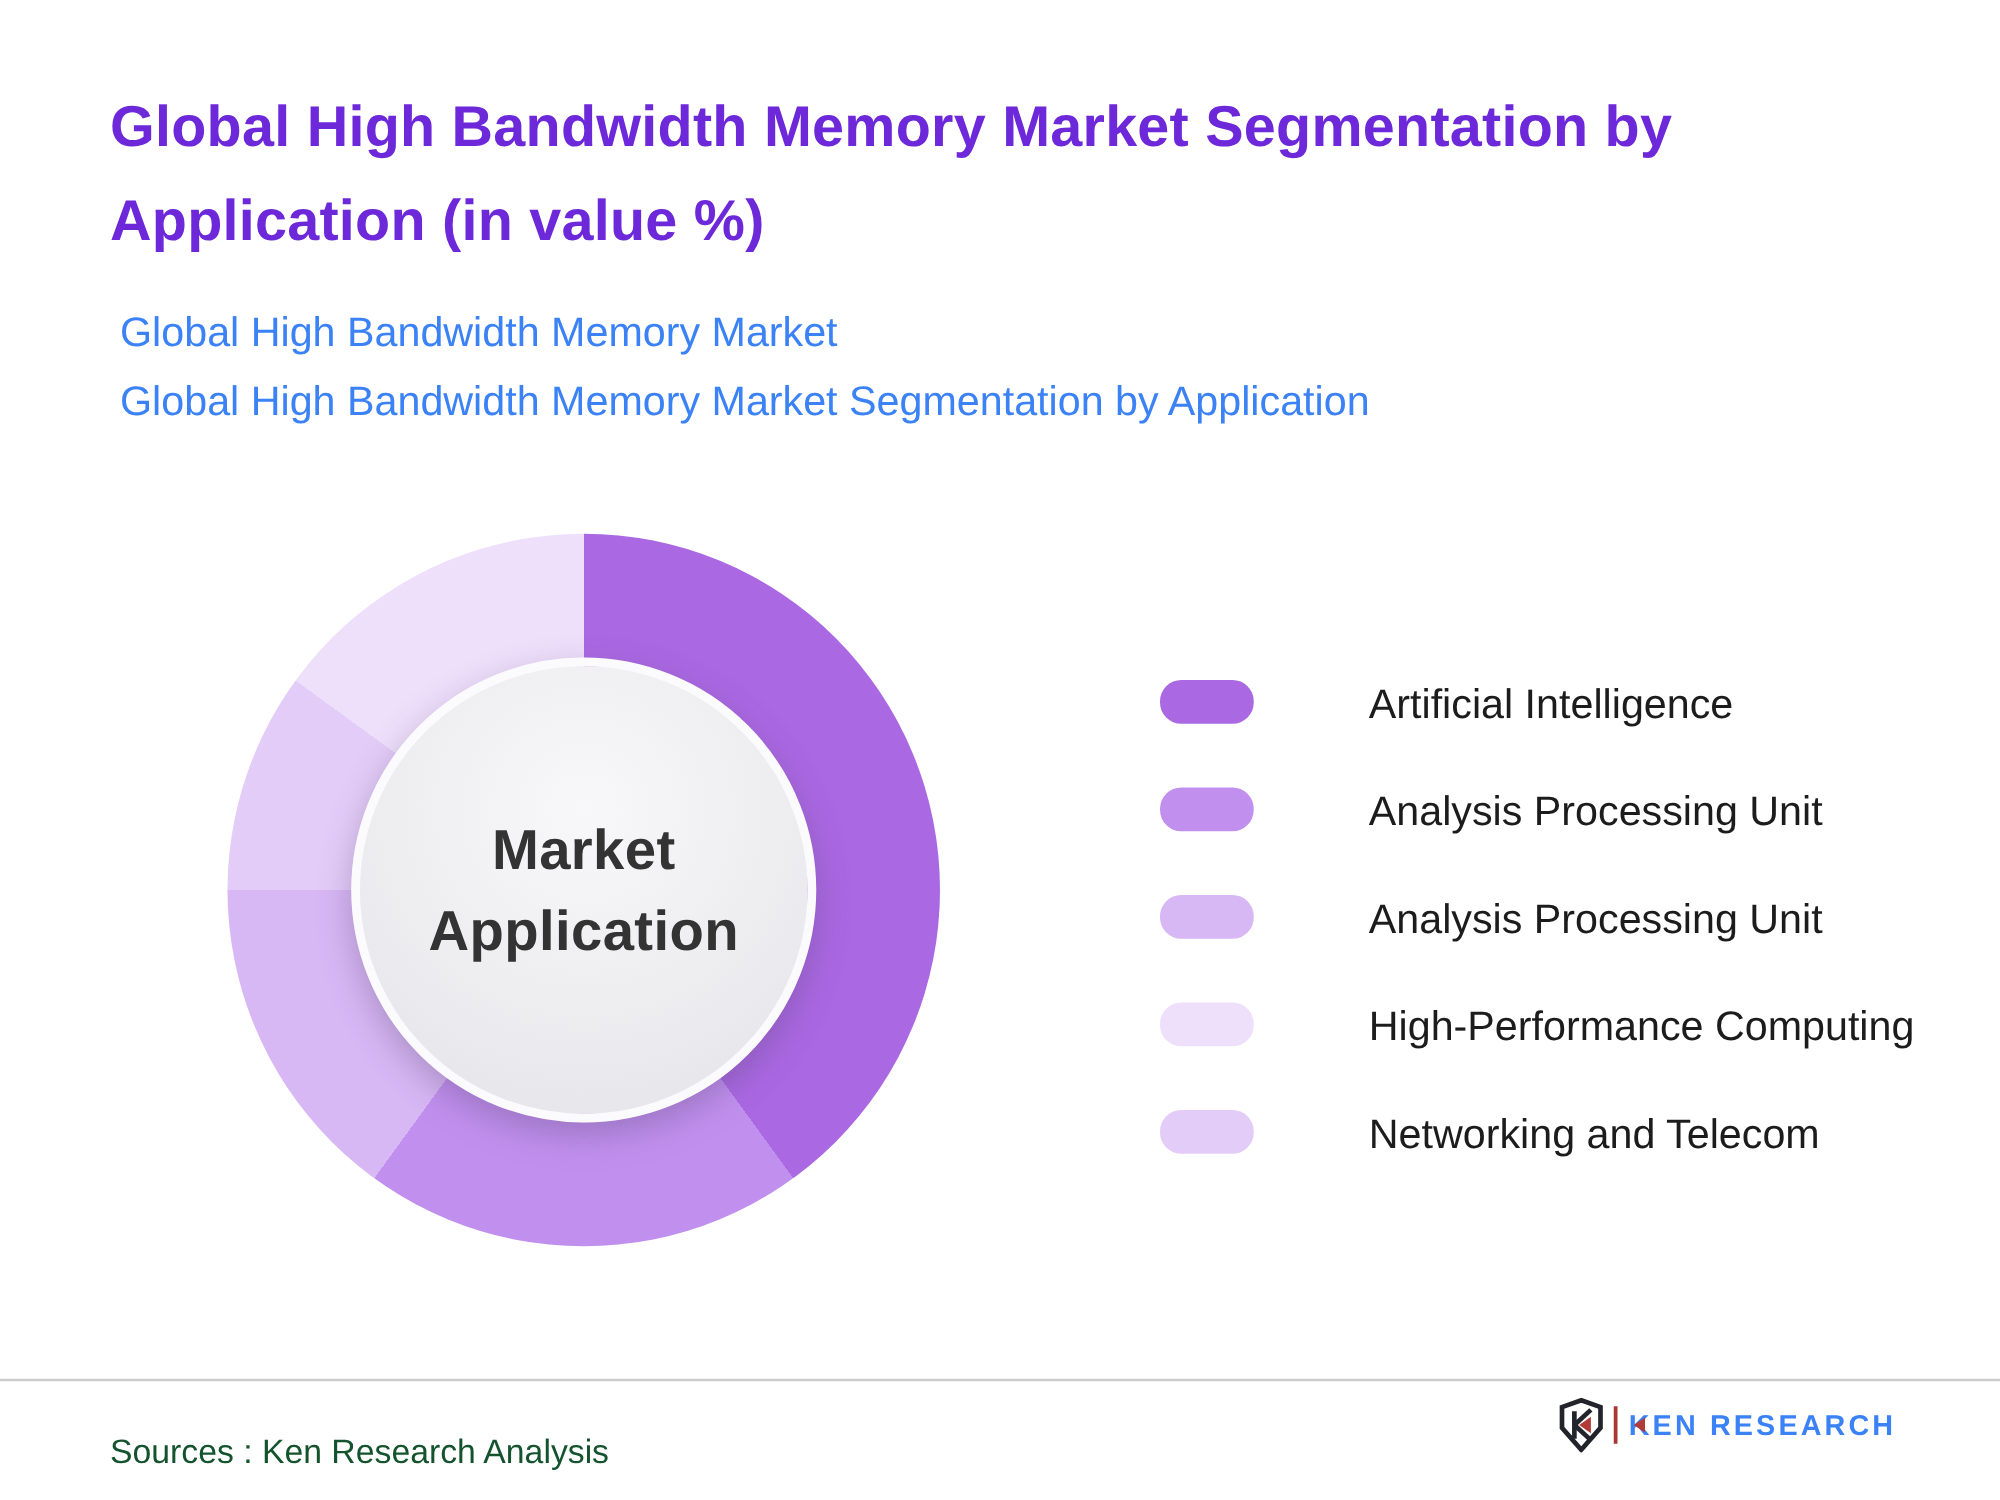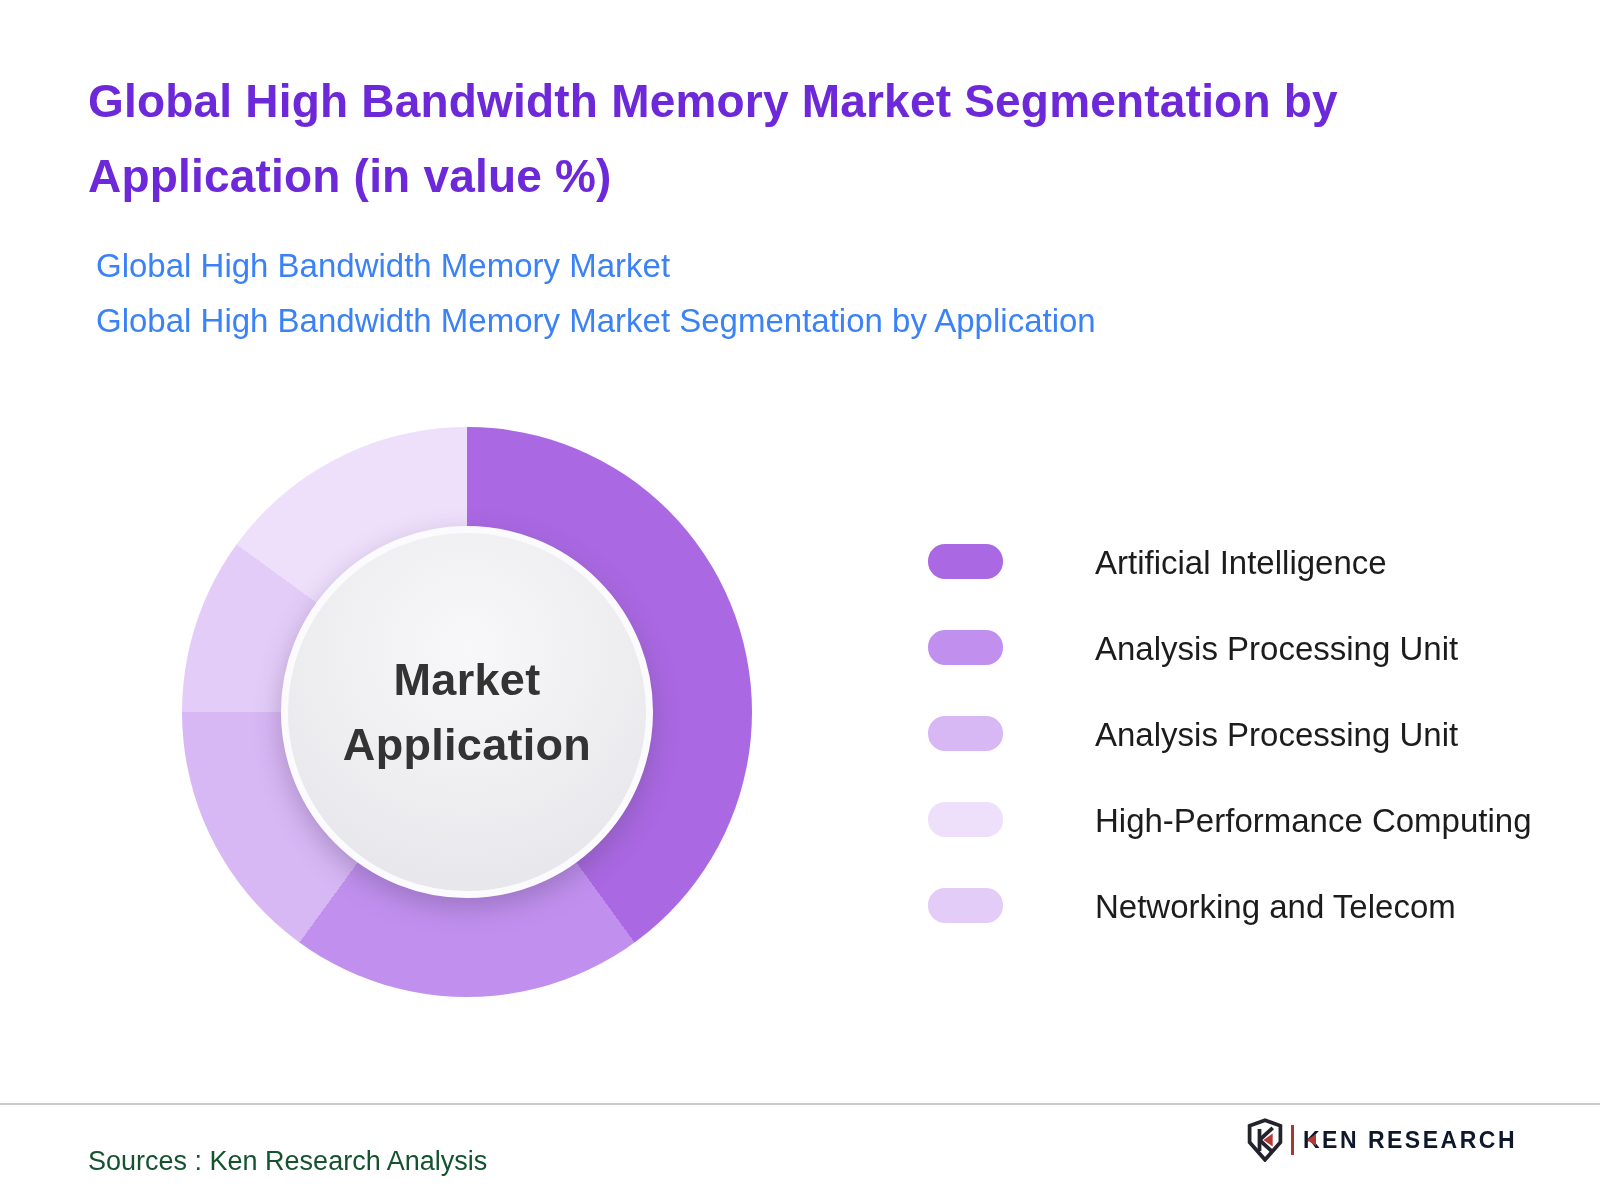--- a/index.html
+++ b/index.html
@@ -53,21 +53,21 @@
     position:absolute; left:88px; top:1146px; font-size:27px; color:#14532d;
   }
   .logo {
     position:absolute; right:83px; top:1118px; height:44px;
     display:flex; align-items:center;
   }
   .logo-icon { width:38px; height:44px; display:block; }
   .logo-bar { width:3px; height:30px; background:#a83632; margin:0 9px 0 7px; }
   .logo-text {
     position:relative;
-    font-size:23px; font-weight:700; letter-spacing:2.5px; color:#0f172a;
+    font-size:23px; font-weight:700; letter-spacing:2.5px; color:#3b82f6;
     white-space:nowrap;
   }
   .k-accent {
     position:absolute; left:4px; top:50%; transform:translateY(-50%);
     width:0; height:0;
     border-top:6px solid transparent; border-bottom:6px solid transparent;
     border-right:9px solid #b23b38;
   }
 </style>
 </head>

